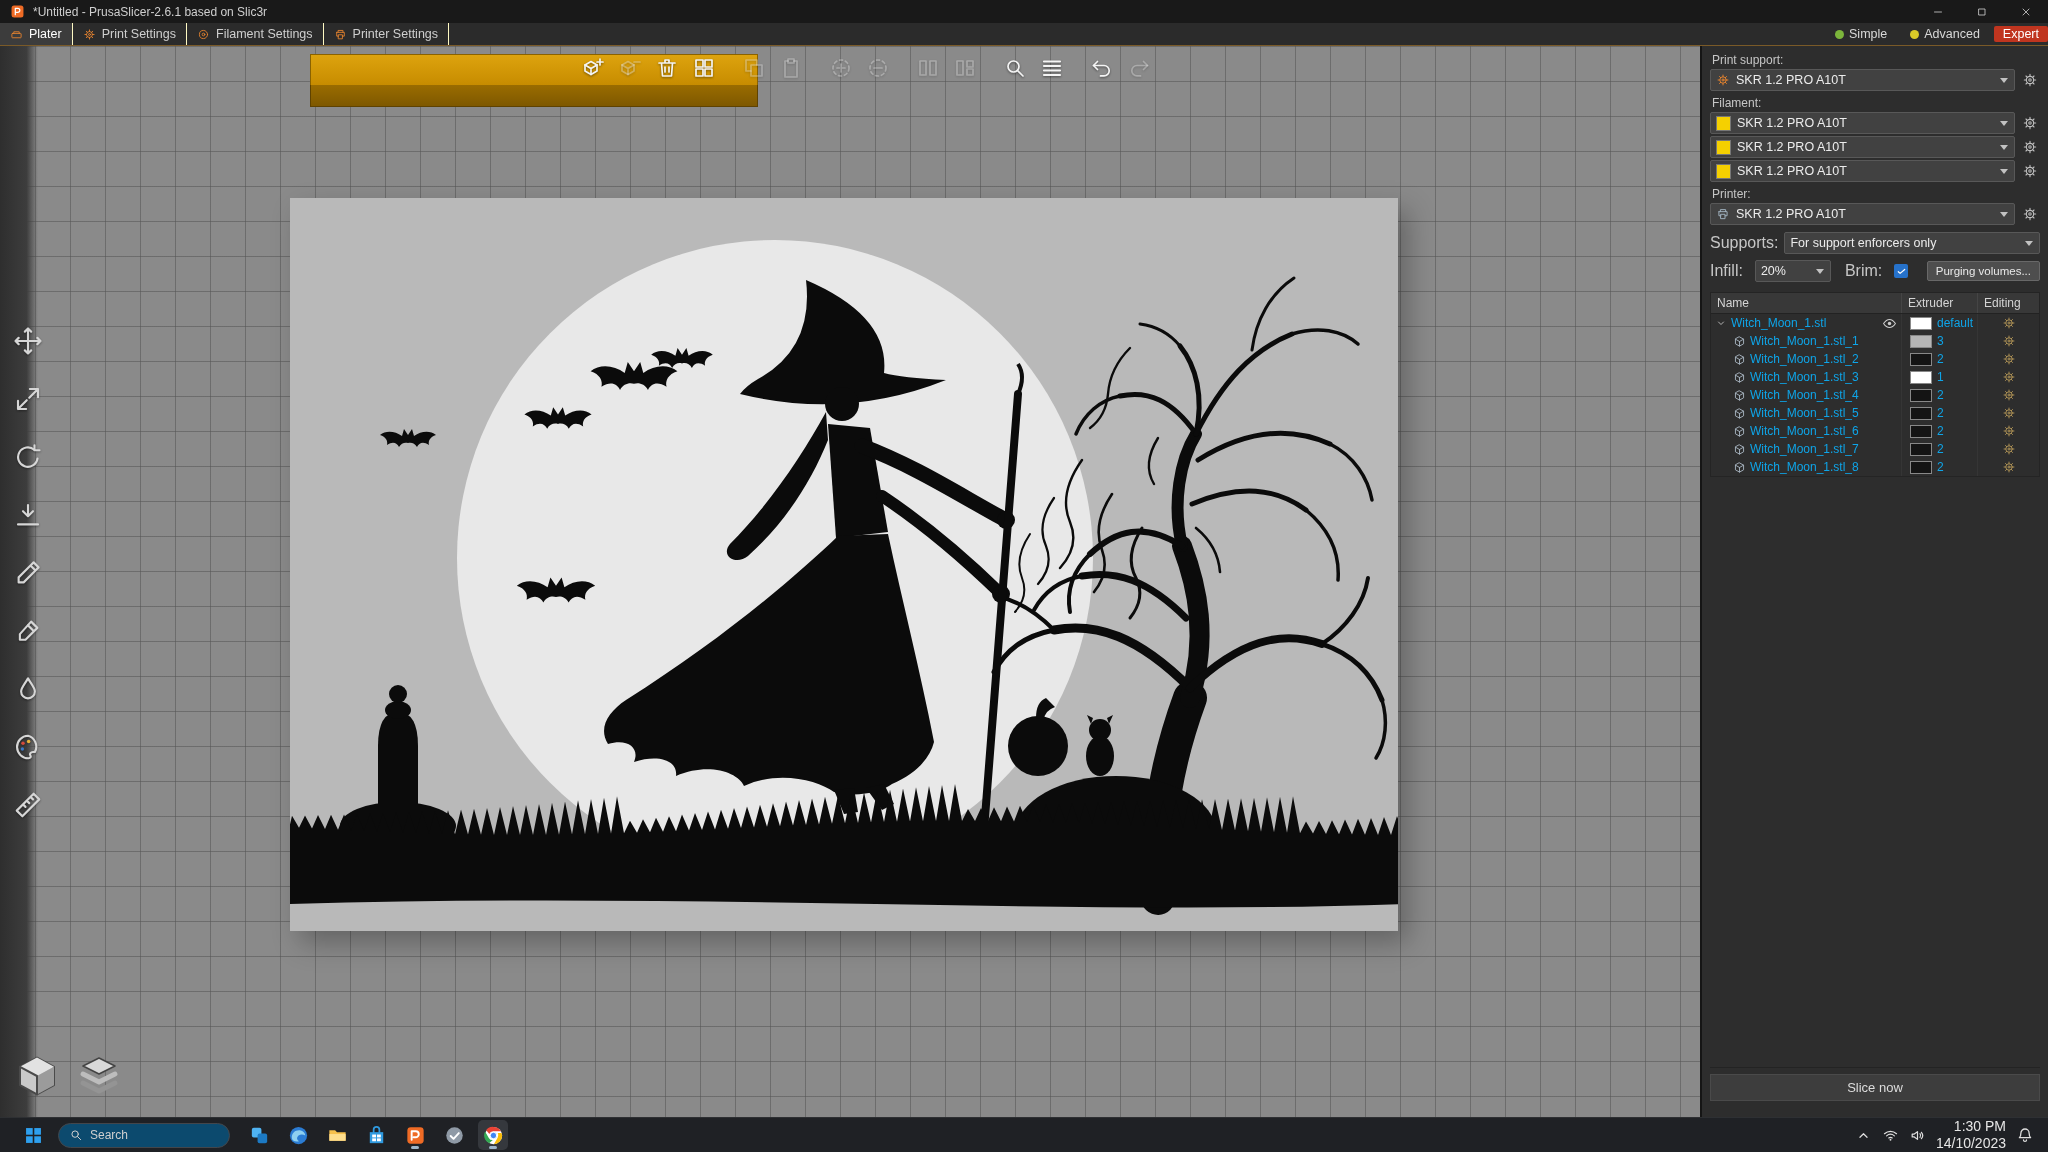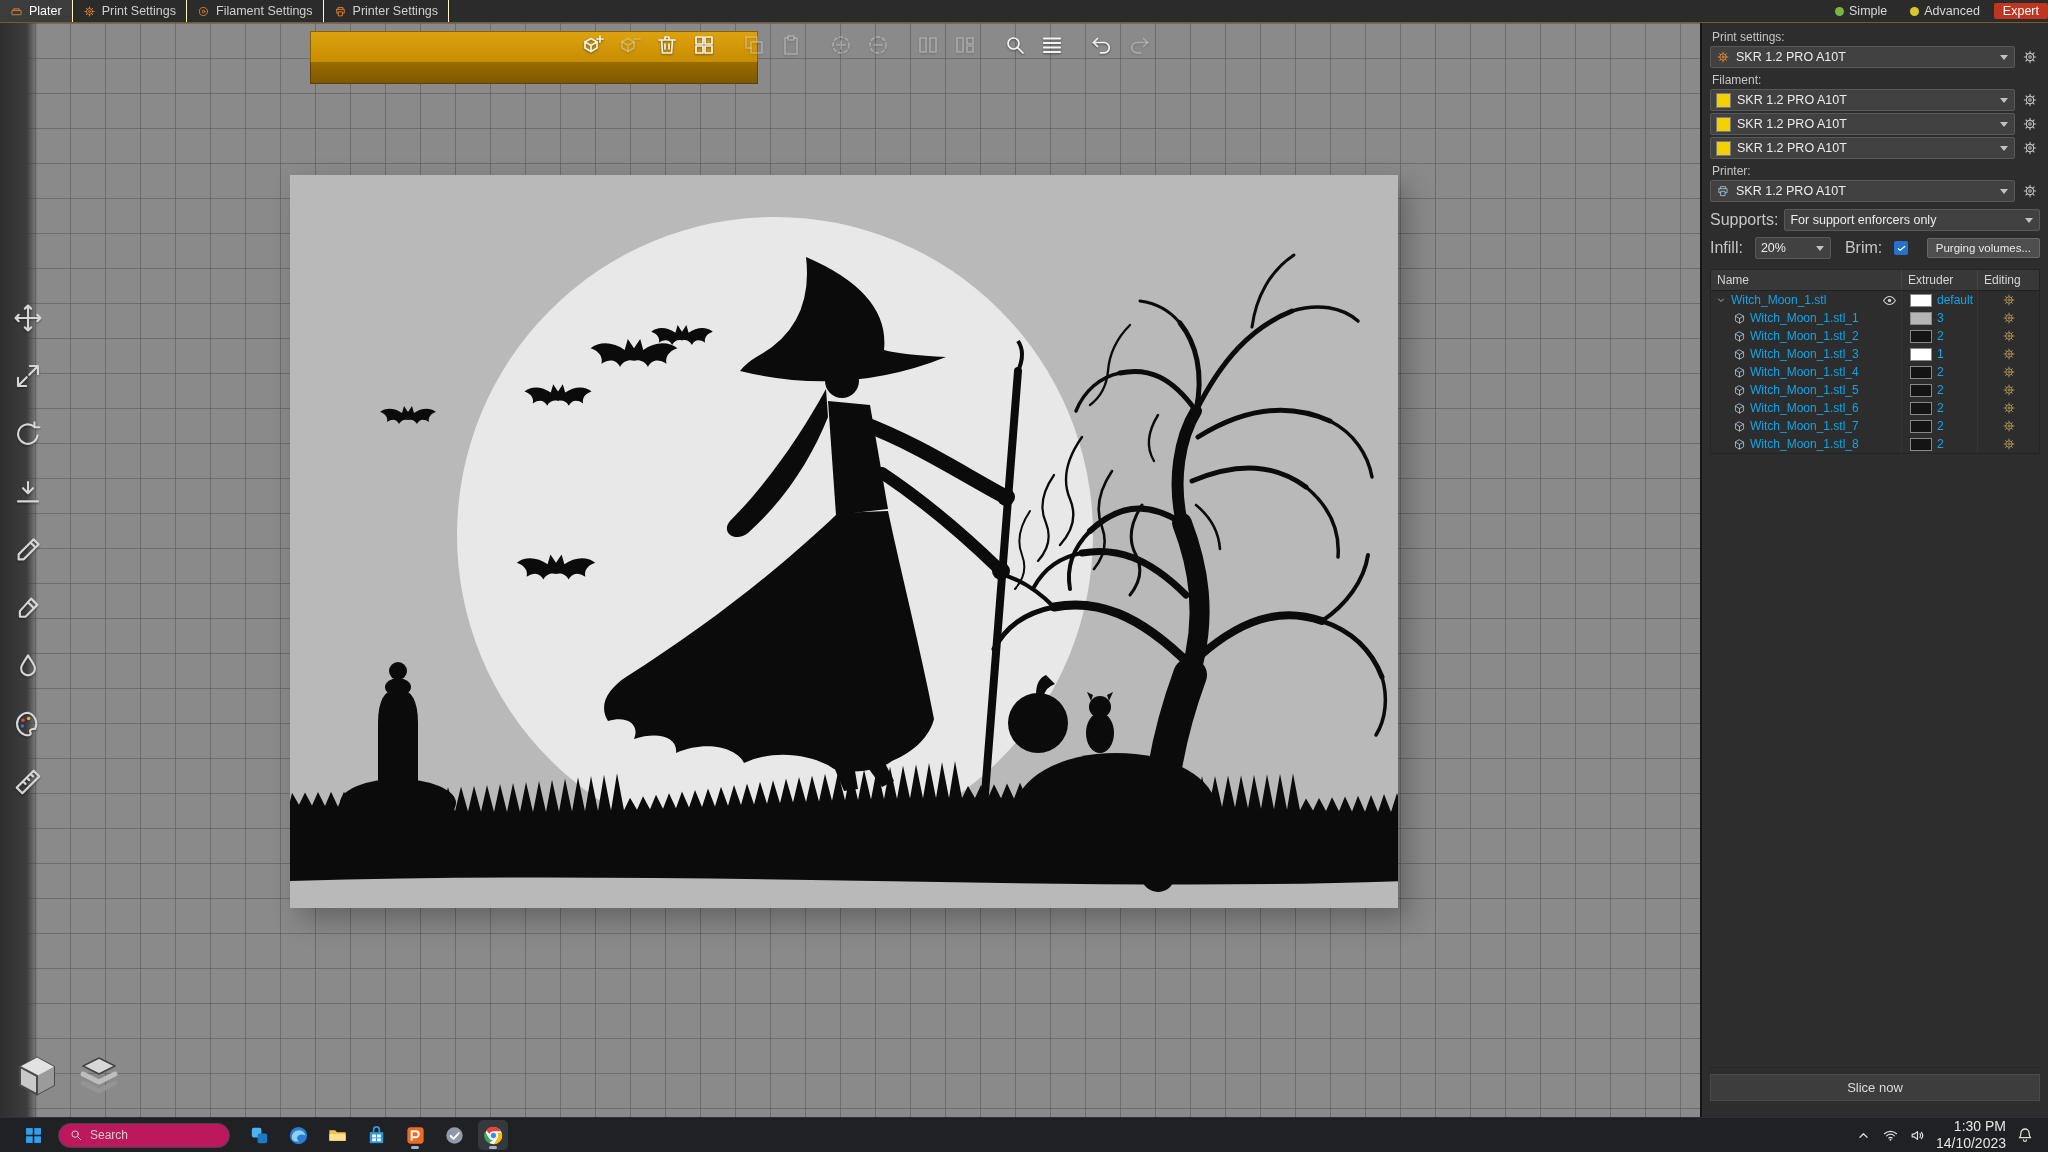--- a/index.html
+++ b/index.html
@@ -105,39 +105,63 @@
   .sb-fill{flex:1;}
   .slice-wrap{padding:6px 0 16px 0;border-top:1px solid #232323;}
   .slice-btn{height:25px;background:#3d3d3d;border:1px solid #4a4a4a;display:flex;align-items:center;
              justify-content:center;font-size:13px;color:#dcdcdc;}
 
   
   .taskbar{height:35px;background:#1f2125;border-top:1px solid #2e3033;display:flex;align-items:center;
            flex:0 0 auto;padding:0 10px;box-sizing:border-box;}
   .tb-start{width:30px;height:30px;display:flex;align-items:center;justify-content:center;margin-left:8px;}
   .tb-start .ic{width:21px;height:21px;}
-  .tb-search{width:172px;height:25px;background:#be185d;border:1px solid #43464b;border-radius:13px;display:flex;
+  .tb-search{width:172px;height:25px;background:#0c4a6e;border:1px solid #43464b;border-radius:13px;display:flex;
              align-items:center;gap:7px;padding:0 10px;margin-left:10px;box-sizing:border-box;}
   .tb-search .ic{width:14px;height:14px;color:#cfcfcf;}
   .tb-search span{font-size:12px;color:#cfcfcf;}
   .tb-apps{display:flex;align-items:center;gap:9px;margin-left:14px;height:100%;}
   .tb-app{width:30px;height:30px;border-radius:5px;display:flex;align-items:center;justify-content:center;position:relative;}
   .tb-app .ic{width:23px;height:23px;}
   .tb-app.active{background:#35383d;}
   .runbar{position:absolute;bottom:1px;left:11px;width:8px;height:3px;border-radius:2px;background:#9fb6c9;}
   .tb-tray{margin-left:auto;display:flex;align-items:center;gap:10px;color:#e2e2e2;padding-right:4px;}
   .tray-ic{width:17px;height:17px;color:#dfdfdf;}
   .tb-clock{text-align:right;font-size:14px;line-height:1.25;color:#e6e6e6;}
   .tb-bell{width:18px;height:18px;color:#dfdfdf;}
 </style>
 </head>
 <body>
 
 <div id="app">
 
+  <div class="titlebar">
+    <svg class="ic app-icon" viewBox="0 0 24 24">
+      <rect x="2.5" y="2.5" width="19" height="19" rx="4" style="fill:#ef6b25;stroke:none"></rect>
+      <path d="M8.5 17v-10h4a3.2 3.2 0 0 1 0 6.4h-2.5" style="fill:none;stroke:#fff;stroke-width:2"></path>
+    </svg>
+    <span class="title-text">*Untitled - PrusaSlicer-2.6.1 based on Slic3r</span>
+    <div class="win-controls">
+      <span class="win-btn">
+        <svg class="ic" viewBox="0 0 24 24">
+            <path d="M5 12h14"></path>
+          </svg>
+        </span>
+      <span class="win-btn">
+        <svg class="ic" viewBox="0 0 24 24">
+            <rect x="6" y="6" width="12" height="12"></rect>
+          </svg>
+        </span>
+      <span class="win-btn">
+        <svg class="ic" viewBox="0 0 24 24">
+            <path d="M6 6l12 12M18 6 6 18"></path>
+          </svg>
+        </span>
+    </div>
+  </div>
 
 
   <div class="tabbar">
     <div id="tabs" style="display:flex;align-items:stretch;">
         <div class="tab active">
           <svg class="ic" viewBox="0 0 24 24">
             <rect x="3.5" y="10" width="17" height="8" rx="1"></rect>
             <path d="M7 10V7h10v3"></path>
           </svg>
           <span>Plater</span>
@@ -432,21 +456,21 @@
             <svg class="ic" viewBox="0 0 24 24">
               <path d="M12 3 20 7l-8 4-8-4Z" style="fill:#d8d8d8;stroke:#444;stroke-width:.8"></path>
               <path d="M4 11l8 4 8-4" style="fill:none;stroke:#bdbdbd;stroke-width:2.4"></path>
               <path d="M4 15.5l8 4 8-4" style="fill:none;stroke:#949494;stroke-width:2.4"></path>
             </svg>
           </div>
         </div>
     </div>
 
     <div class="sidebar">
-      <div class="sb-label">Print settings:</div>
+      <div class="sb-label">Print support:</div>
       <div class="combo-row">
         <div class="combo">
           <svg class="ic" viewBox="0 0 24 24" style="color:#e0812f">
               <circle cx="12" cy="12" r="5.5"></circle>
               <circle cx="12" cy="12" r="1.8"></circle>
               <path d="M12 3.5v3M12 17.5v3M3.5 12h3M17.5 12h3M6 6l2.1 2.1M15.9 15.9 18 18M6 18l2.1-2.1M15.9 8.1 18 6"></path>
             </svg>
           <span class="combo-text">SKR 1.2 PRO A10T</span>
           <span class="caret"></span>
         </div>

